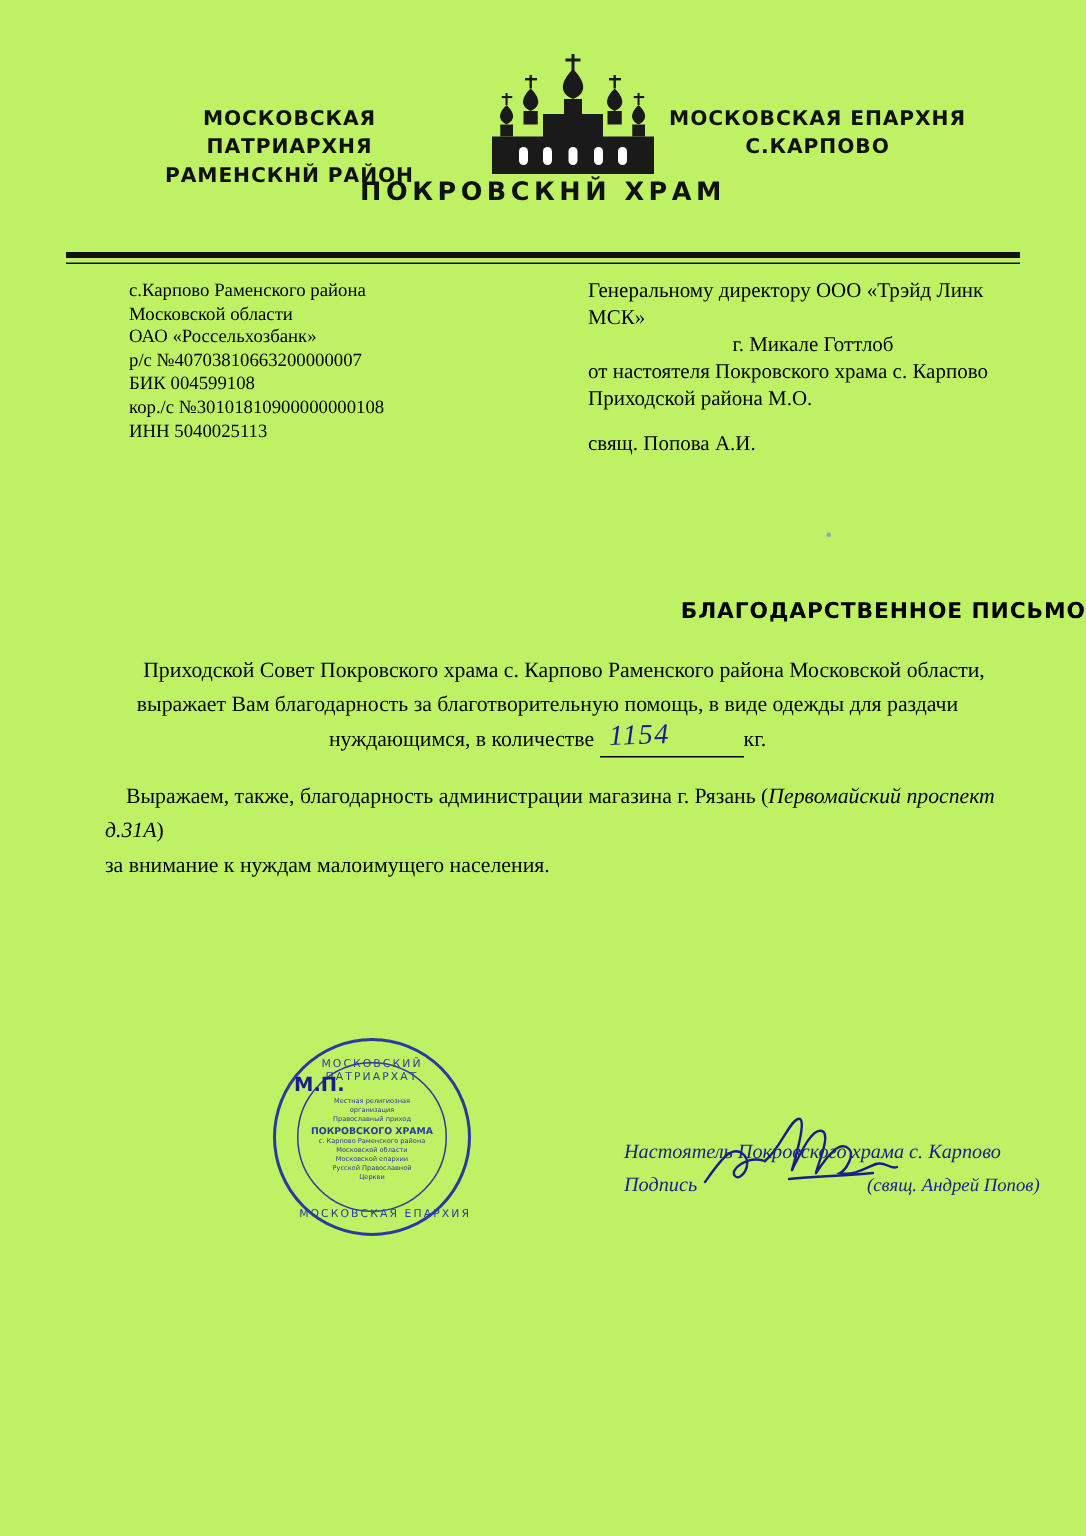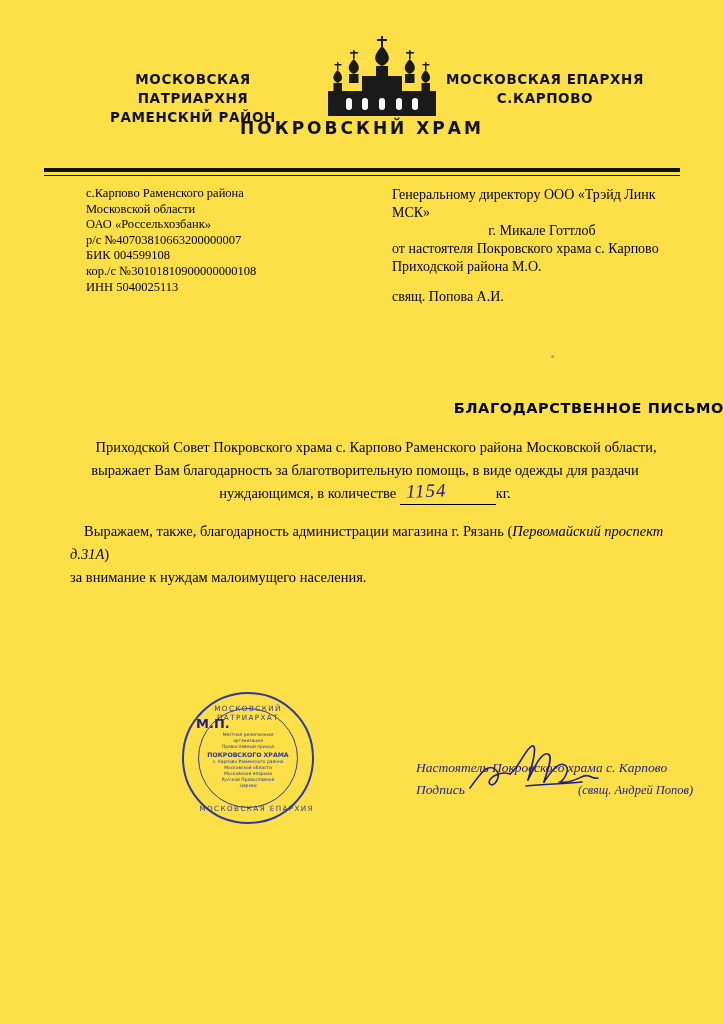--- a/index.html
+++ b/index.html
@@ -13,21 +13,21 @@
     font-family: "Liberation Serif", serif;
     color: #000;
     position: relative;
     overflow: hidden;
   }
 
   .page {
     position: relative;
     width: 724px;
     height: 1024px;
-    background: #fde047;
+    background: #bef264;
   }
 
   
   .letterhead {
     position: absolute;
     left: 0;
     top: 34px;
     width: 724px;
     height: 110px;
   }

